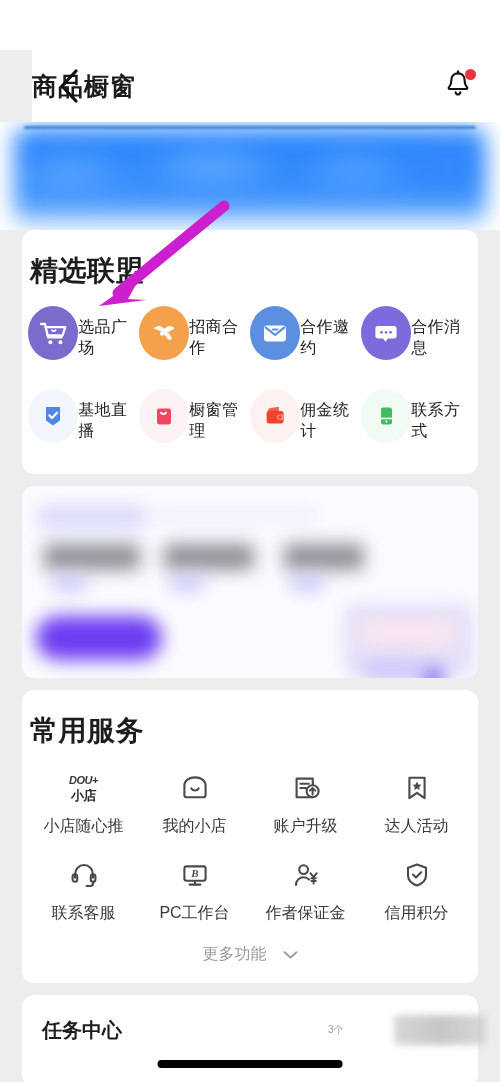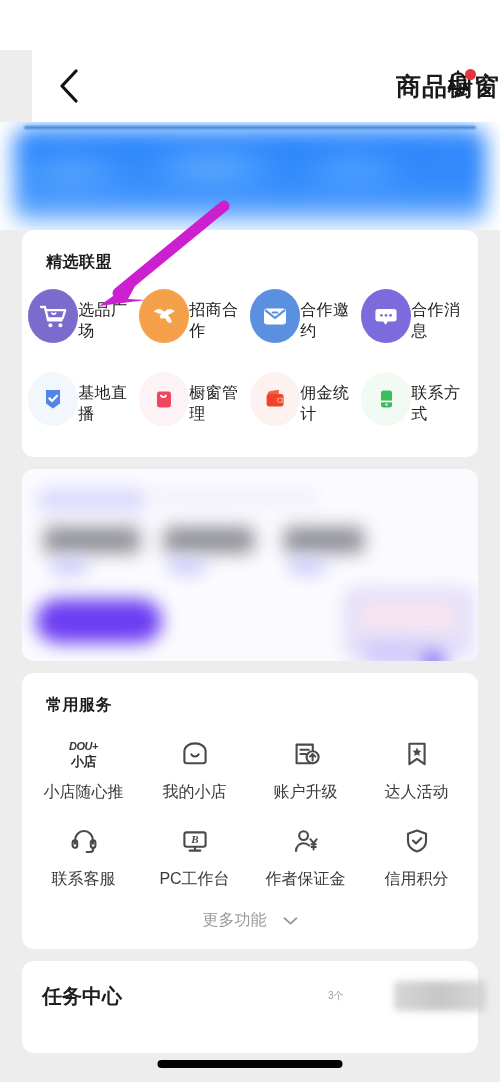--- a/index.html
+++ b/index.html
@@ -8,21 +8,21 @@
     background:#ededed;
     font-family:"Liberation Sans","DejaVu Sans",sans-serif;
     position:relative;
     overflow:hidden;
   }
 
   
   .statusbar{ height:50px; background:#ffffff; }
   .header{
     height:72px; background:#ffffff;
-    display:flex; align-items:center; justify-content:flex-end;
+    display:flex; align-items:center; justify-content:flex-start;
     position:relative;
     margin-left:32px;
   }
   .header-title{ font-size:25px; font-weight:bold; color:#1a1a1a; letter-spacing:1px; }
   .back-btn{
     position:absolute; left:18px; top:50%; transform:translateY(-50%);
     width:38px; height:38px; display:flex; align-items:center; justify-content:center;
   }
   .back-btn svg{ display:block; }
   .bell-btn{
@@ -53,22 +53,22 @@
     position:absolute; left:24px; right:24px; top:4px; height:3px;
     background:#3f87d8; border-radius:2px; filter:blur(1px);
   }
 
   
   .card{
     background:#ffffff; border-radius:12px;
     margin:0 22px 12px 22px;
   }
   .card-title{
-    font-size:16px; font-weight:bold; color:#1d1d1d;
-    padding:22px 0 0 24px; letter-spacing:.5px;
+    font-size:28px; font-weight:bold; color:#1d1d1d;
+    padding:22px 0 0 8px; letter-spacing:.5px;
   }
 
   
   .grid{ display:flex; padding:16px 6px 0 6px; }
   .grid .cell{
     flex:1; display:flex; flex-direction:row;
     align-items:center; justify-content:flex-start;
   }
   .circ{
     width:54px; height:54px; border-radius:50%;

